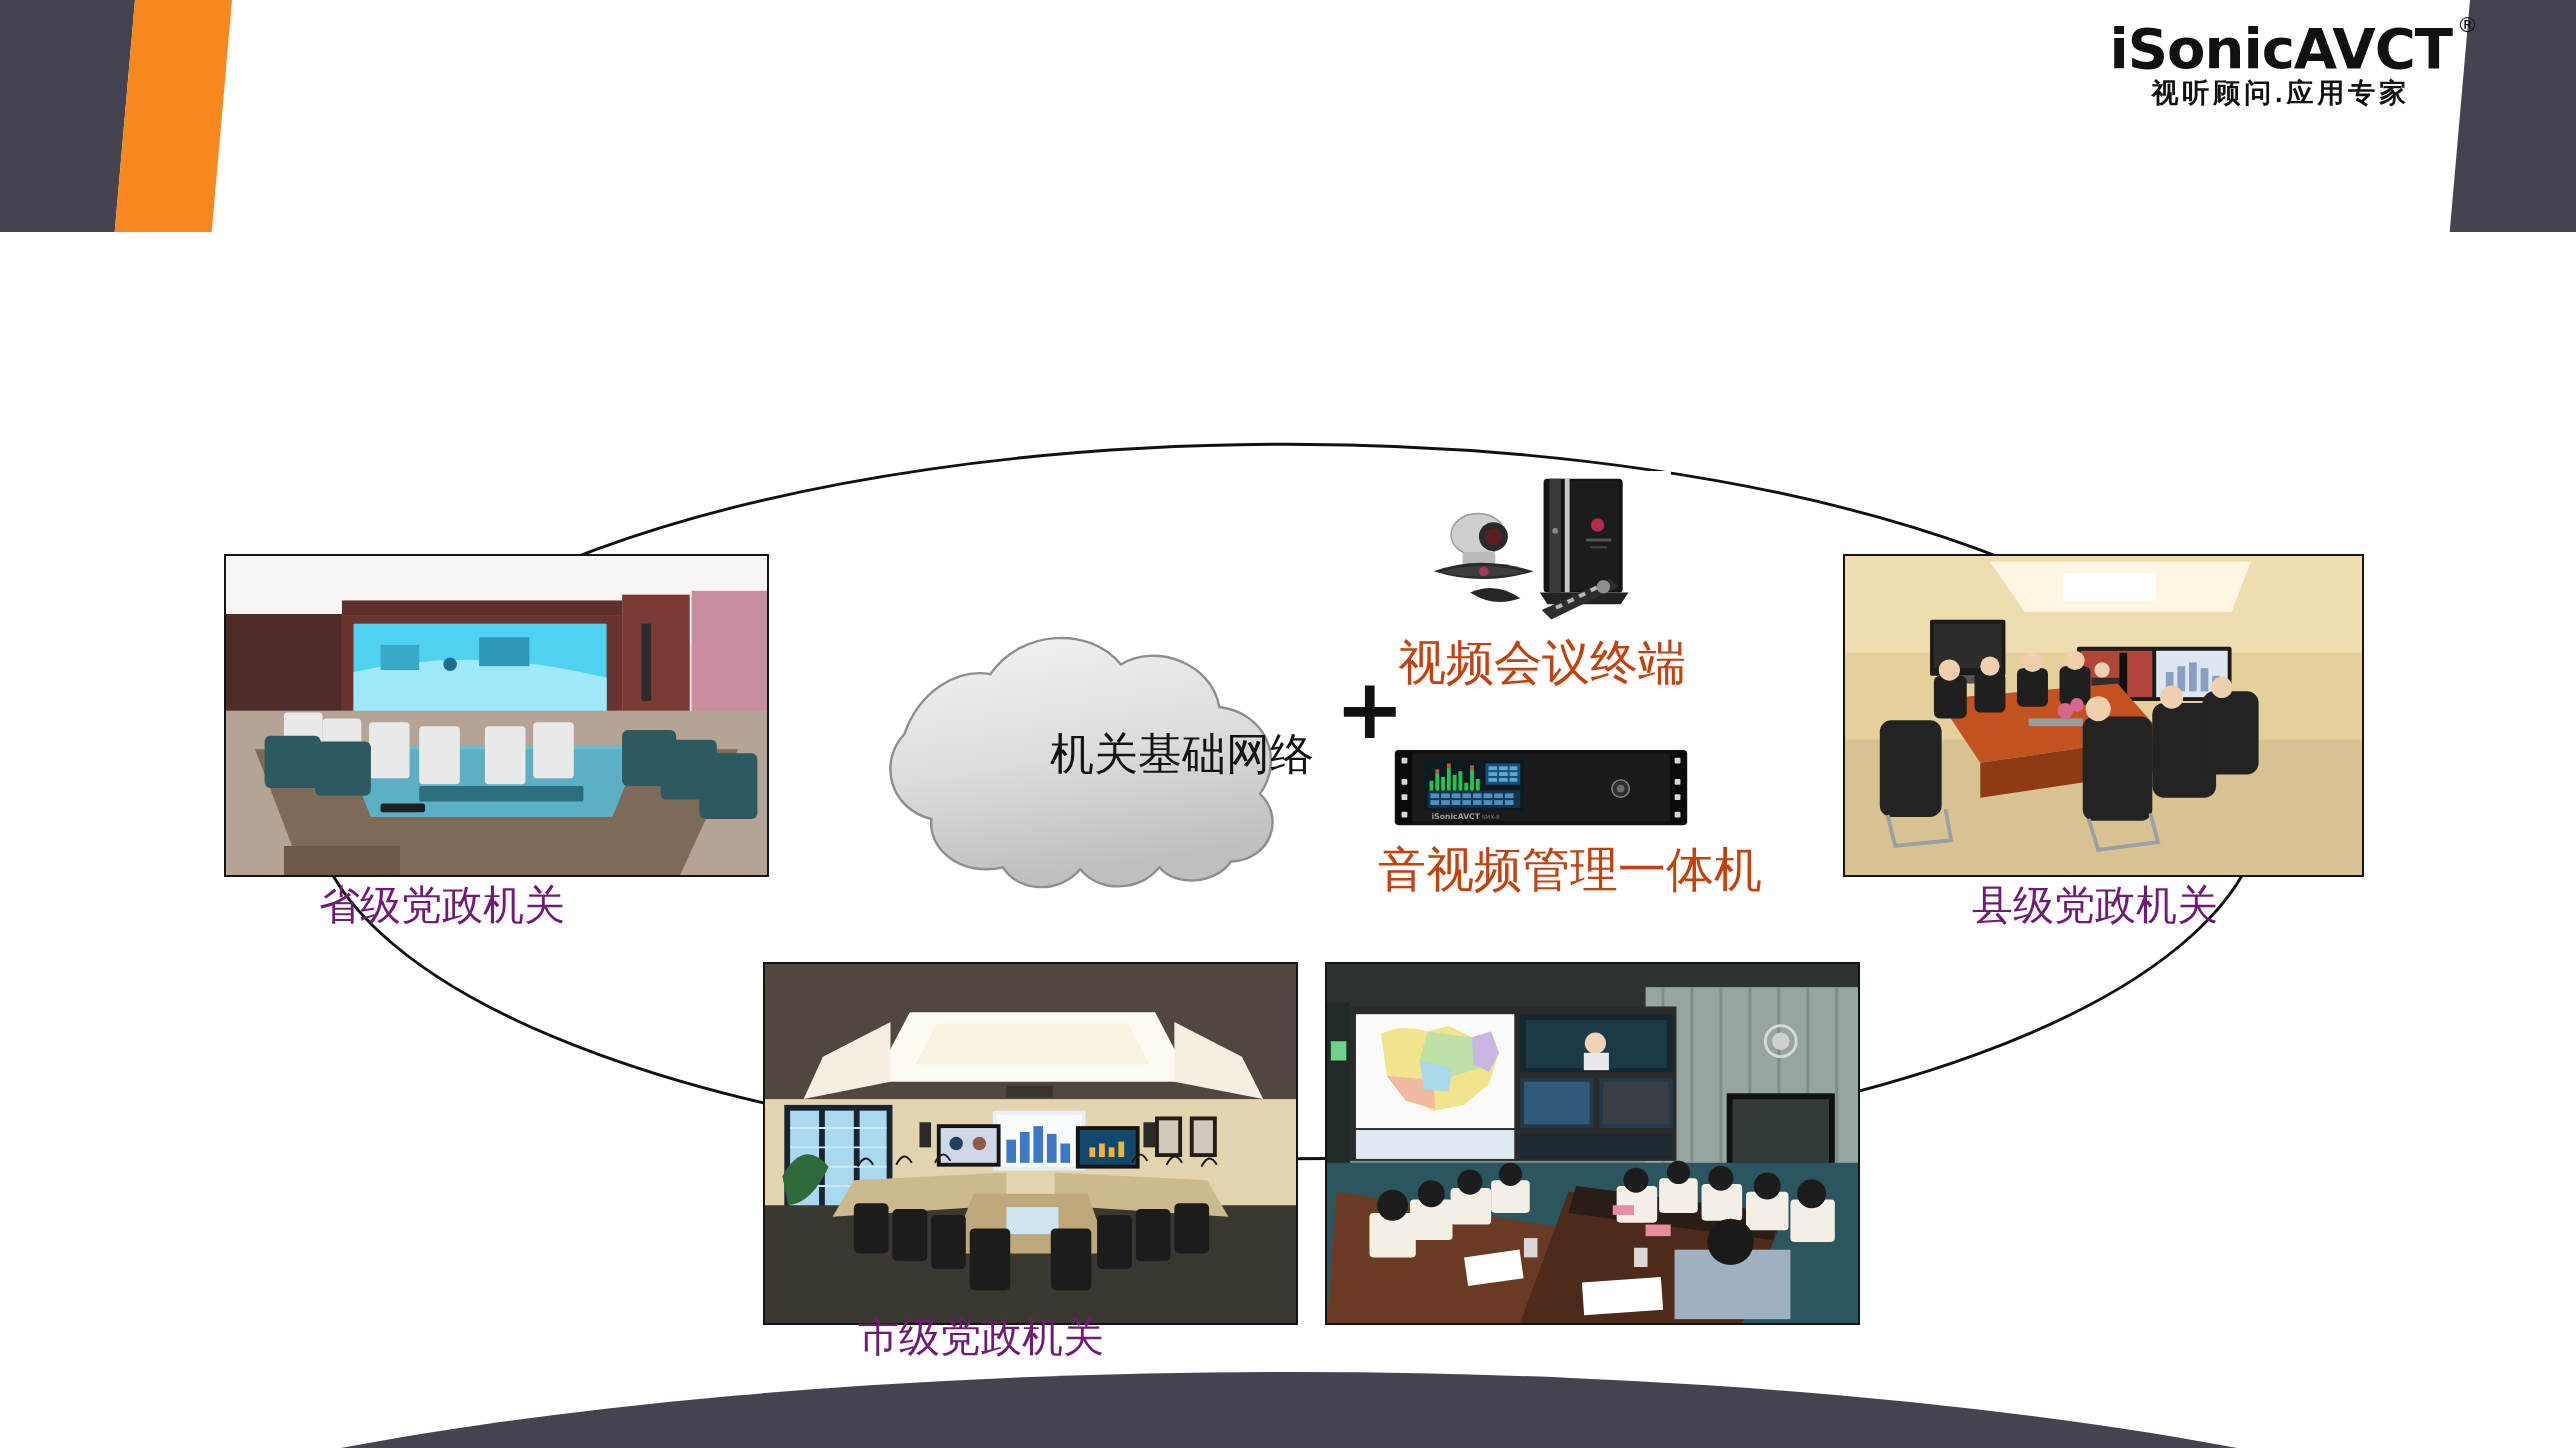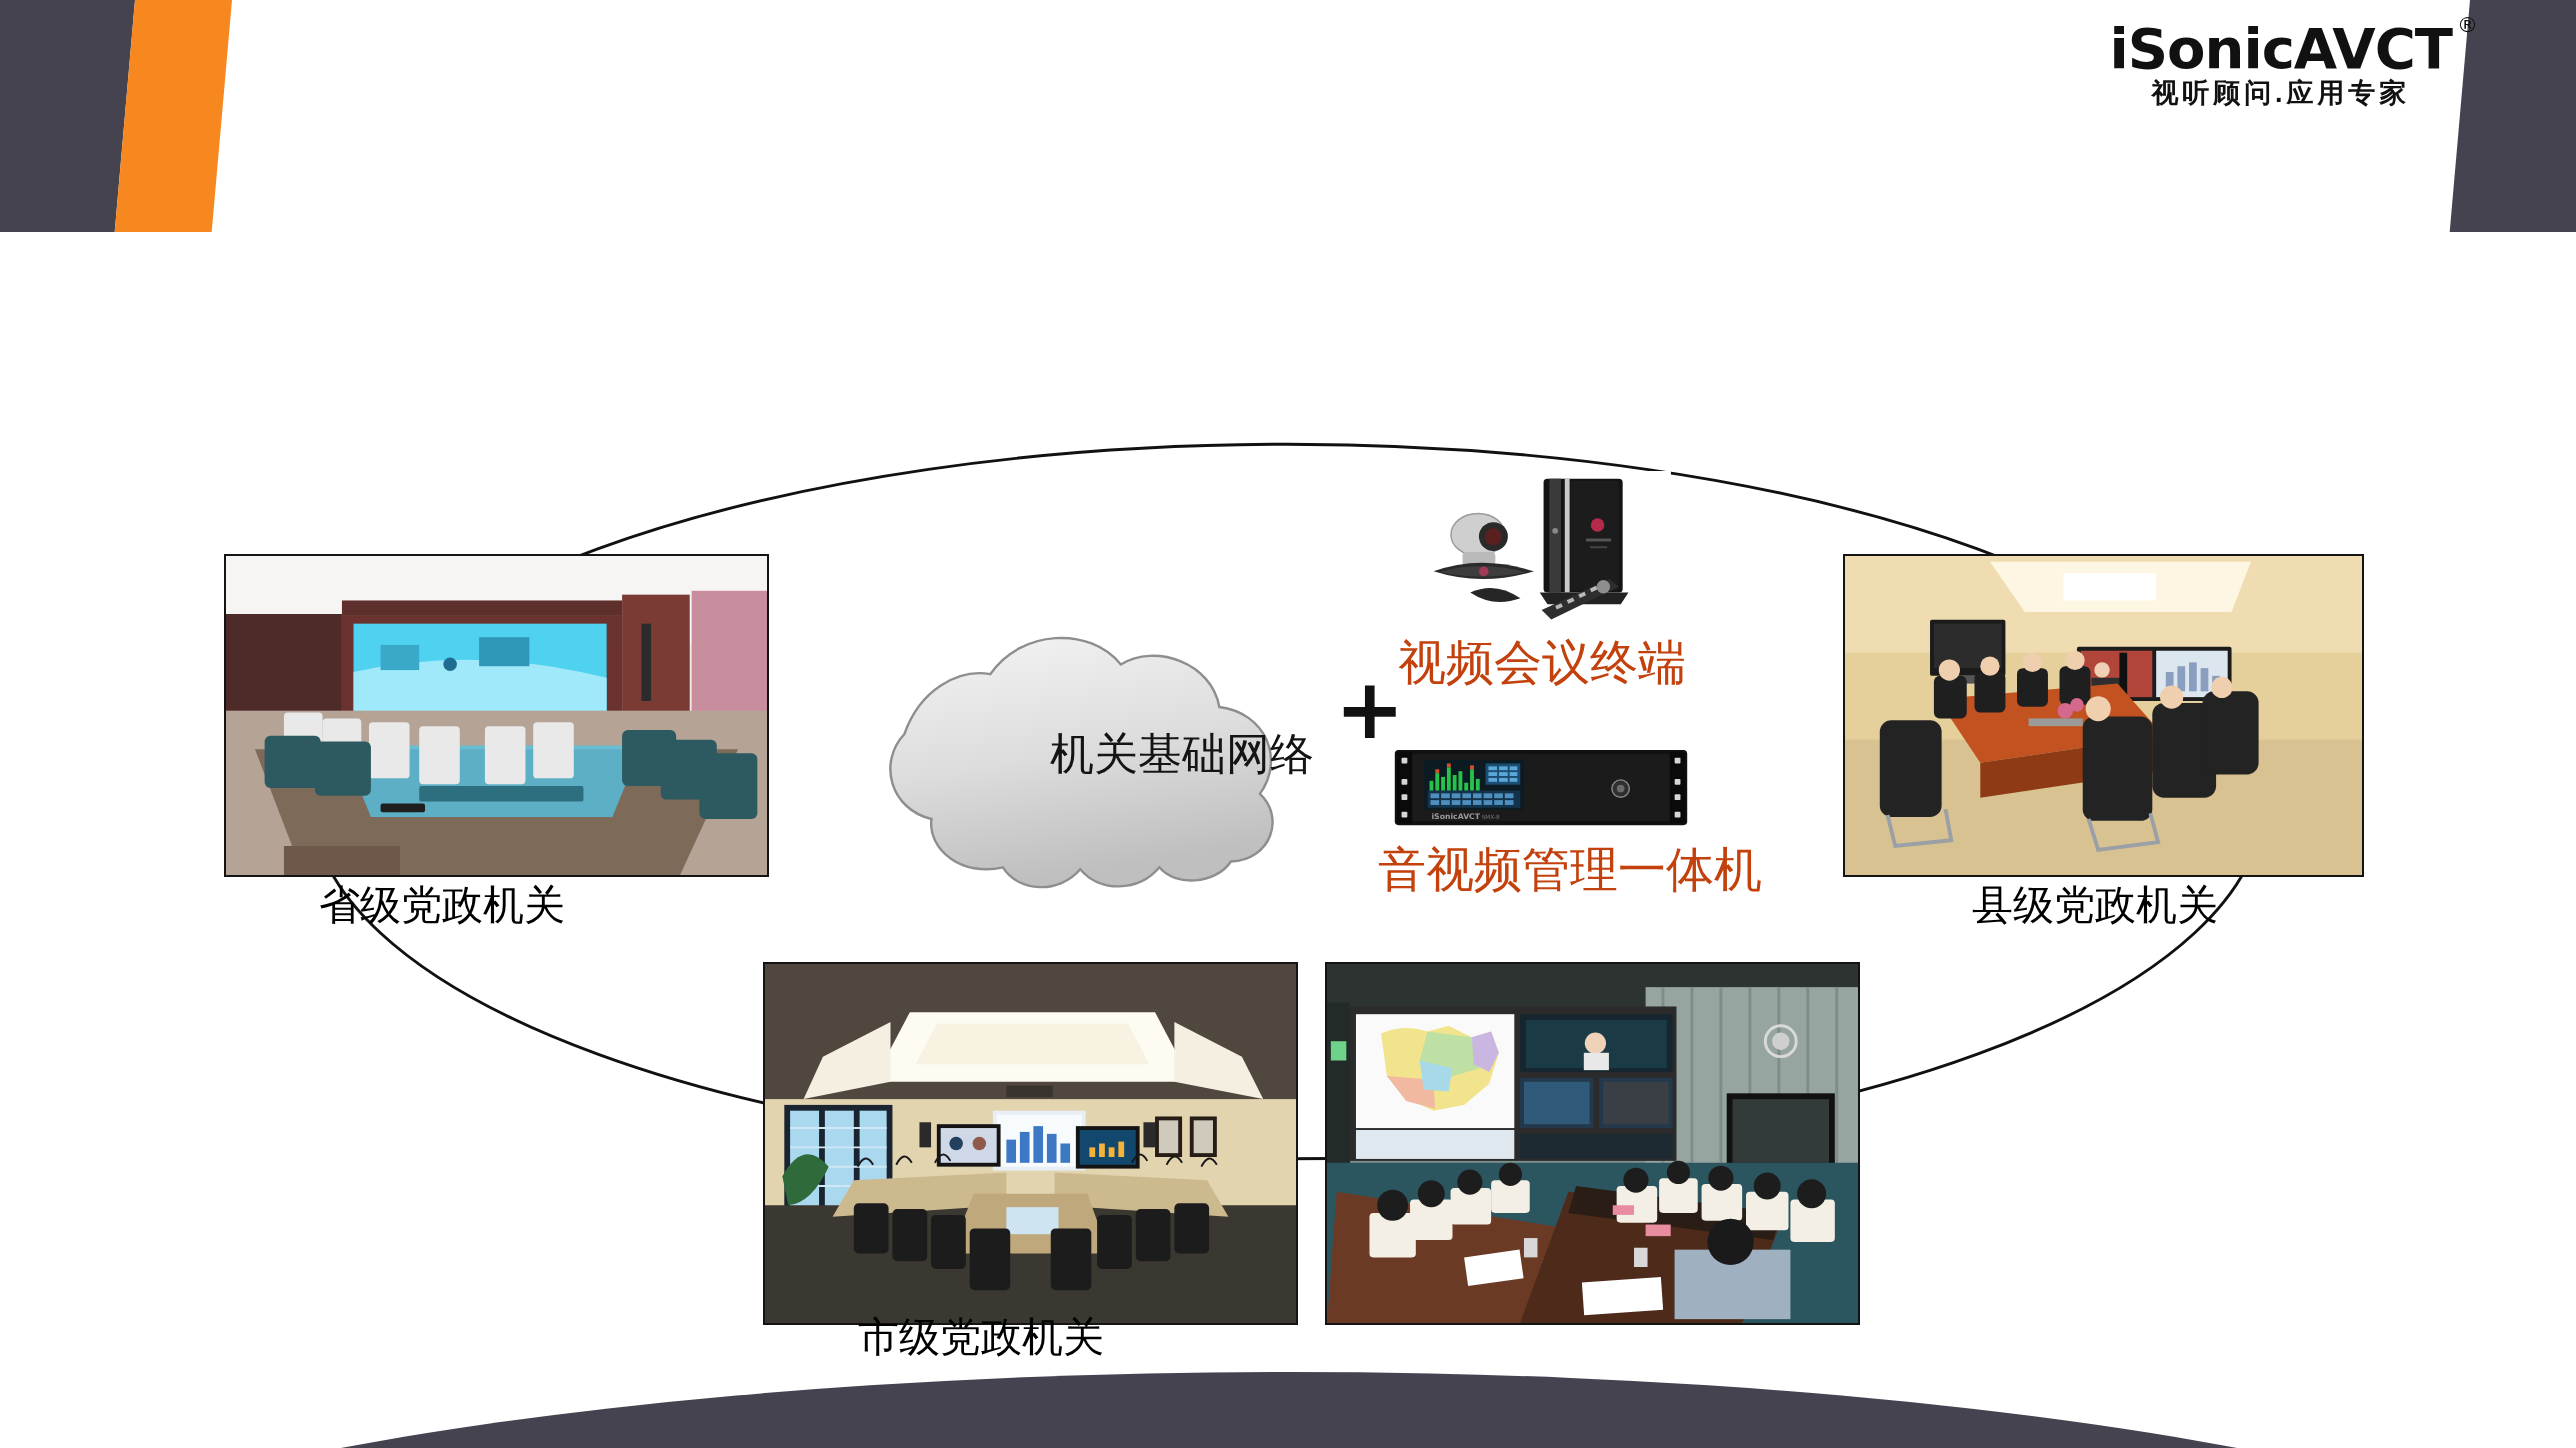--- a/index.html
+++ b/index.html
@@ -63,21 +63,21 @@
   .ring{position:absolute;left:0;top:367px;width:2576px;height:869px;pointer-events:none;}
 
   
   .photo{
     position:absolute;border:2.9px solid #141414;
     background:#ddd;overflow:hidden;
   }
   .photo .ph-in{position:absolute;left:0;top:0;right:0;bottom:0;}
 
   .caption{
-    position:absolute;font-size:41px;color:#000000;white-space:nowrap;
+    position:absolute;font-size:41px;color:#701a75;white-space:nowrap;
     line-height:1;
   }
 
   
   .cloud-wrap{position:absolute;left:831px;top:618px;width:483px;height:290px;}
   .cloud-label{
     position:absolute;left:0;top:114px;width:483px;text-align:right;
     font-size:44px;color:#141414;line-height:1;
   }
 

